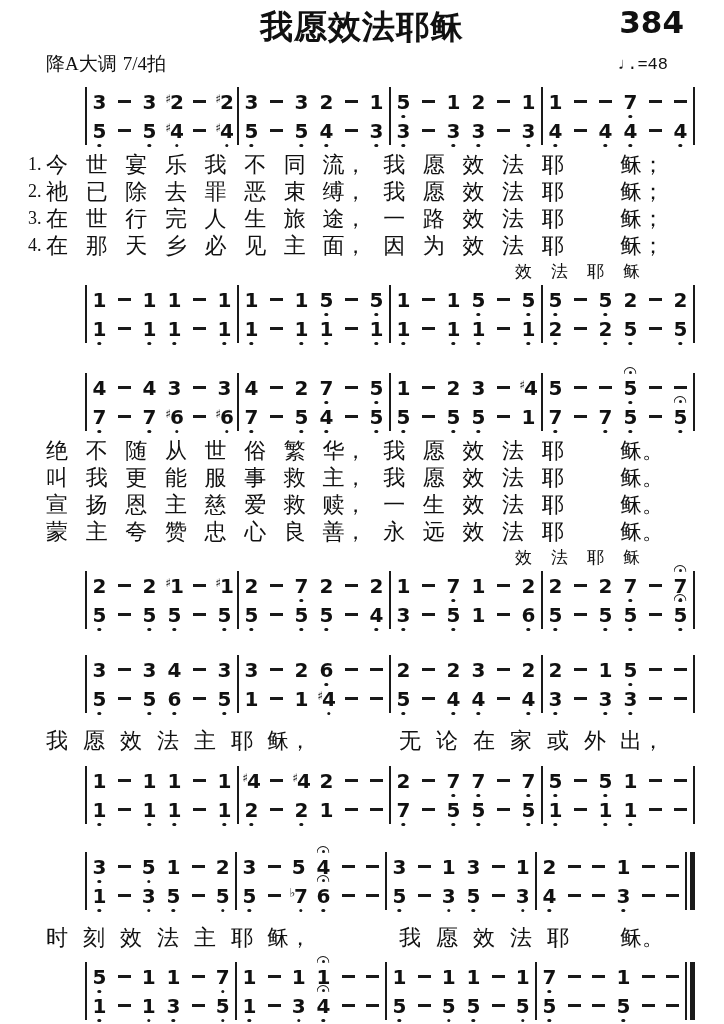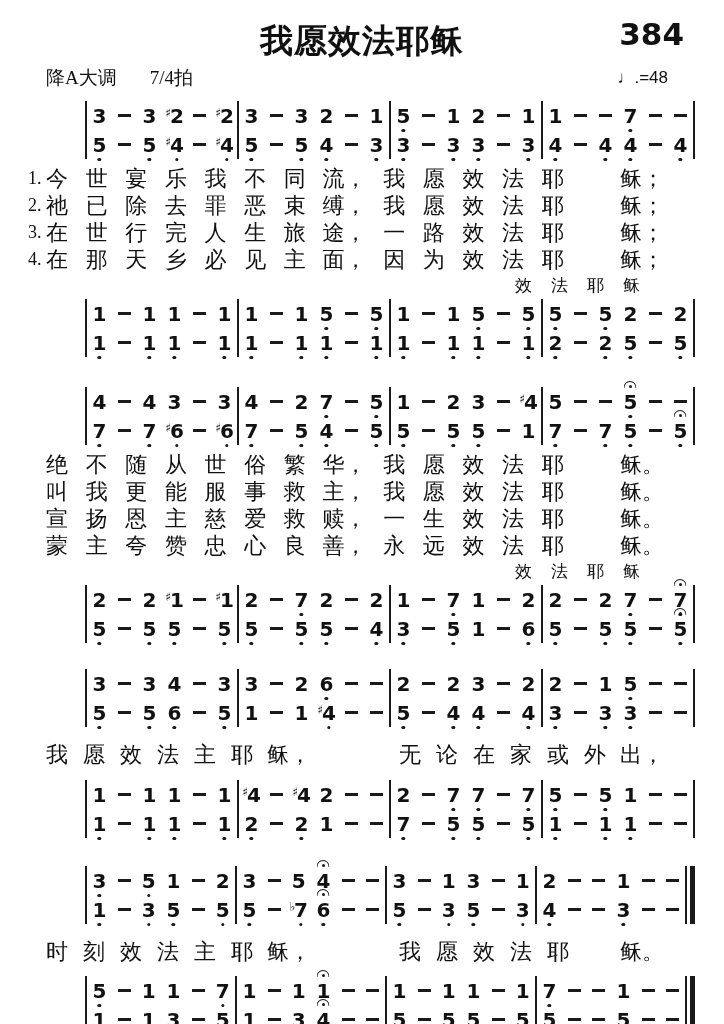--- a/index.html
+++ b/index.html
@@ -1,27 +1,27 @@
 <!DOCTYPE html>
 <html><head>
 <meta charset="utf-8">
 <style>
   html,body{margin:0;padding:0;background:#e8e8e8;}
   .page{width:724px;height:1024px;background:#ffffff;color:#111;overflow:hidden;position:relative;margin:0 auto;
         font-family:"Liberation Serif",serif;}
   
-  .header{position:relative;padding-top:19px;height:46px;}
+  .header{position:relative;padding-top:5px;height:46px;}
   .title{text-align:center;font-size:33px;font-weight:bold;letter-spacing:1px;
          font-family:"Liberation Sans",sans-serif;}
-  .number{position:absolute;right:40px;top:16px;font-size:31px;font-weight:bold;
+  .number{position:absolute;right:40px;top:4px;font-size:31px;font-weight:bold;
           font-family:"DejaVu Sans",sans-serif;}
   .meta{display:flex;justify-content:space-between;margin:0 56px 0 46px;height:26px;
         font-size:19px;align-items:center;}
-  .meta-left{display:flex;gap:33px;}
-  .meta-right{font-family:Liberation Sans, sans-serif;font-size:17px;margin-left:14px;}
+  .meta-left{display:flex;gap:6px;}
+  .meta-right{font-family:Liberation Mono, monospace;font-size:17px;margin-left:14px;}
 
   
   .staff{margin-left:85px;width:610px;display:flex;align-items:stretch;}
   .bar{width:2px;background:#1a1a1a;}
   .barfinal{display:flex;align-items:stretch;}
   .bf-thin{width:2px;background:#1a1a1a;margin-right:3px;}
   .bf-thick{width:5px;background:#1a1a1a;}
   .measure{flex:1;display:flex;flex-direction:column;}
   .vrow{display:flex;height:29px;}
   .slot{flex:1;display:flex;justify-content:center;align-items:center;position:relative;}

